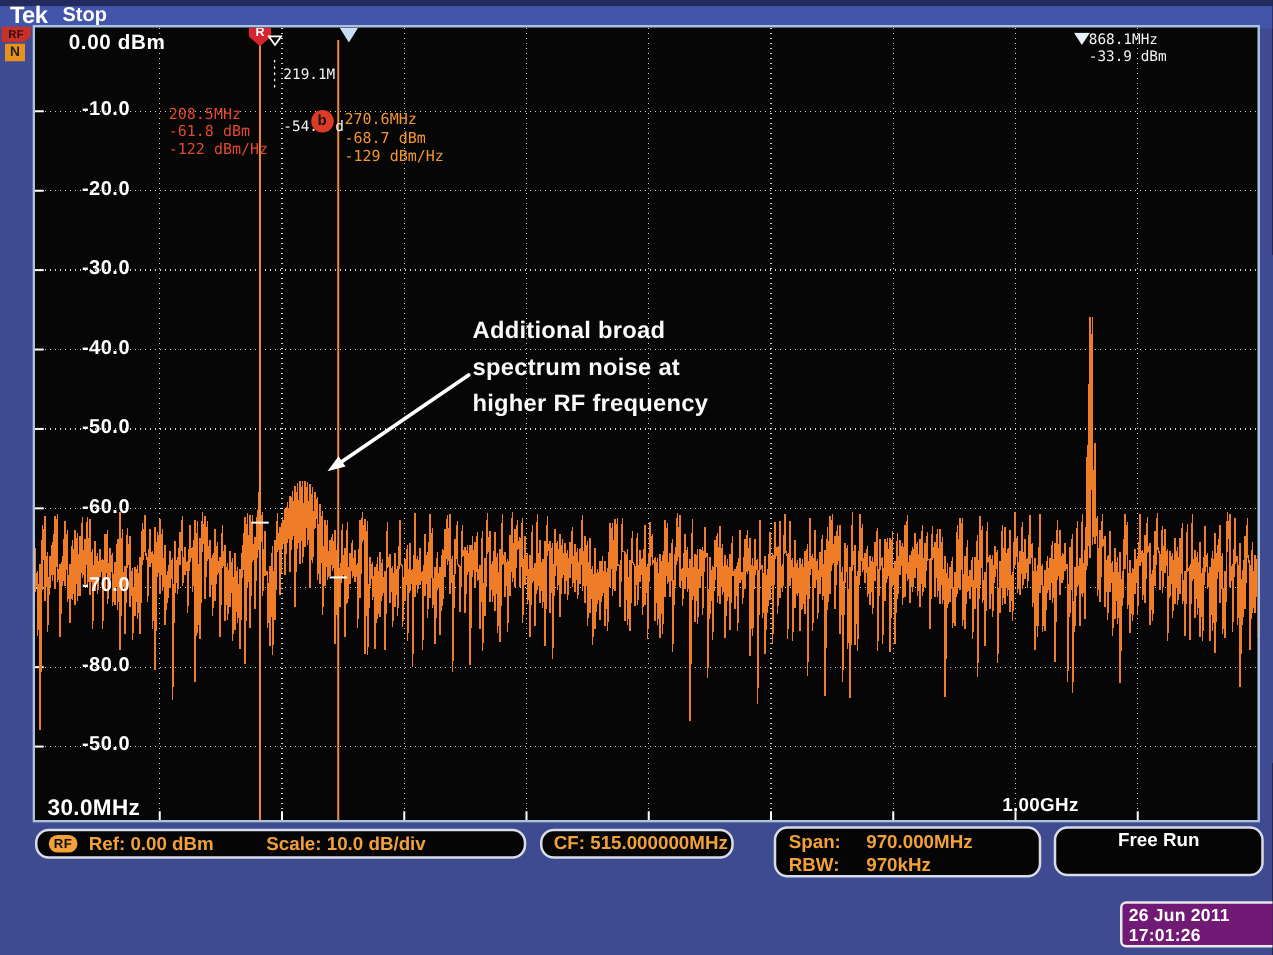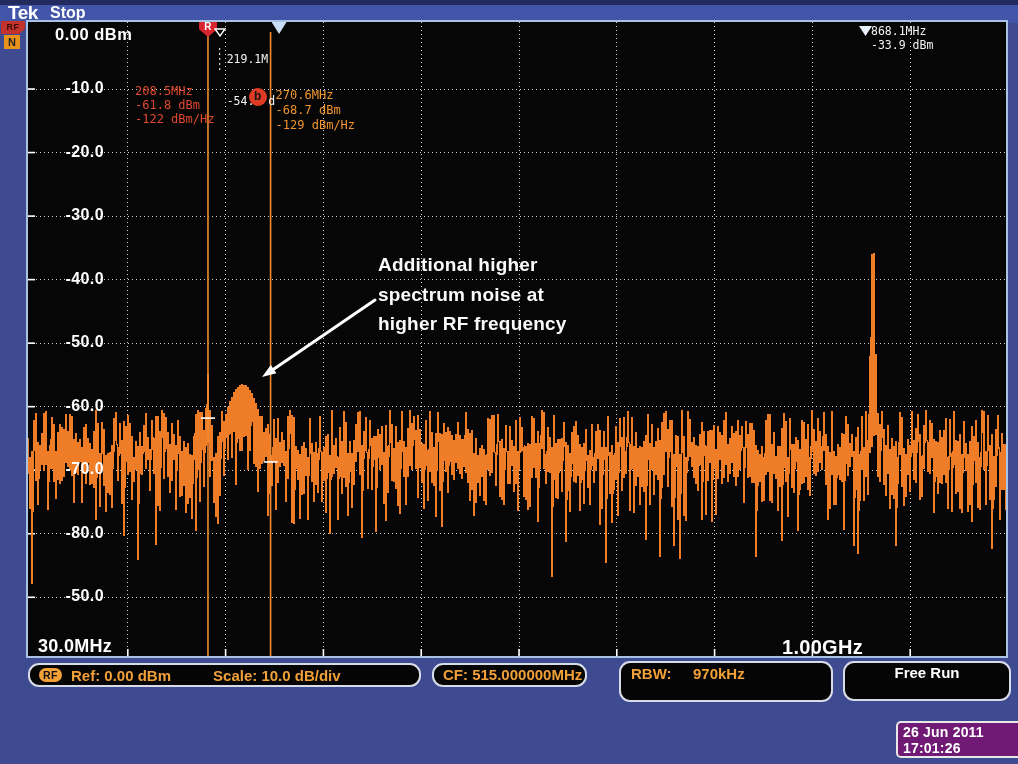--- a/index.html
+++ b/index.html
@@ -24,21 +24,21 @@
   .grat{
     position:absolute;left:26px;top:20px;width:982px;height:638px;
     box-sizing:border-box;border:2px solid #A9C2E4;background:#060606;
   }
   .grat-inner{position:absolute;left:0;top:0;width:843px;height:634px;}
   #grat-svg{position:absolute;left:0;top:0;}
   .ref-level{position:absolute;left:27px;top:3px;color:#fff;font-size:16.5px;font-weight:700;letter-spacing:.5px;}
   .ytick{position:absolute;left:14px;width:62px;height:20px;text-align:right;color:#fff;
          font-size:16px;font-weight:700;letter-spacing:.4px;}
   .x-start{position:absolute;left:10px;top:614px;color:#fff;font-size:18px;font-weight:700;letter-spacing:.3px;}
-  .x-end{position:absolute;right:8px;top:614px;color:#fff;font-size:20px;font-weight:700;letter-spacing:.3px;}
+  .x-end{position:absolute;right:8px;top:614px;color:#fff;font-size:15px;font-weight:700;letter-spacing:.3px;}
   .mono{font-family:"DejaVu Sans Mono", monospace;}
   .mk-flag{
     position:absolute;top:0;width:18px;height:15px;background:#D8242F;
     clip-path:polygon(0 0,100% 0,100% 48%,50% 100%,0 48%);
     color:#fff;font-size:10px;font-weight:800;text-align:center;line-height:9px;
   }
   .mk-sel-tri{position:absolute;top:0;width:15px;height:12px;background:#C9DDF4;
     clip-path:polygon(0 0,100% 0,50% 100%);}
   .mk-peak-tri{position:absolute;top:4px;width:13px;height:10px;background:#E9F1FB;
     clip-path:polygon(0 0,100% 0,50% 100%);}
@@ -152,36 +152,37 @@
       <div>-54.8 d</div>
     </div>
     <div class="mk-sel-tri" id="mk-sel-tri" style="left: 243.584px;"></div>
     <div class="mk-readout-red mono" id="mk-r-readout" style="left: 107px;"><div>208.5MHz</div><div>-61.8 dBm</div><div>-122 dBm/Hz</div></div>
     <div class="mk-b-circle" id="mk-b-circle" style="left: 220.584px;">b</div>
     <div class="mk-readout-orange mono" id="mk-b-readout" style="left: 247.584px;"><div>270.6MHz</div><div>-68.7 dBm</div><div>-129 dBm/Hz</div></div>
     <div class="mk-peak-tri" id="mk-peak-tri" style="left: 831.012px;"></div>
     <div class="mk-readout-white mono" id="mk-peak-readout" style="left: 843.012px; top: 2px;"><div>868.1MHz</div><div>-33.9 dBm</div></div>
 
     <div class="annotation">
-        <div>Additional higher</div>
+        <div>Additional broad</div>
         <div>spectrum noise at</div>
         <div>higher RF frequency</div>
       </div>
   </div>
 </div>
 
 <div class="pill pill-ref">
   <span class="rf-menu-badge">RF</span>
   <span>Ref: 0.00 dBm</span>
   <span class="scale-label">Scale: 10.0 dB/div</span>
 </div>
 <div class="pill pill-cf">
   <span>CF: 515.000000MHz</span>
 </div>
 <div class="pill pill-span">
+  <div><span class="lbl">Span:</span><span>970.000MHz</span></div>
   <div><span class="lbl">RBW:</span><span>970kHz</span></div>
 </div>
 <div class="pill pill-trig">
   <span>Free Run</span>
 </div>
 
 <div class="datetime">
   <div>26 Jun 2011</div>
   <div>17:01:26</div>
 </div>

